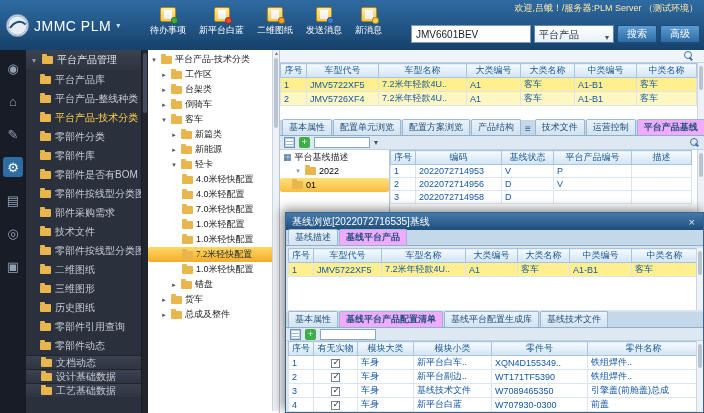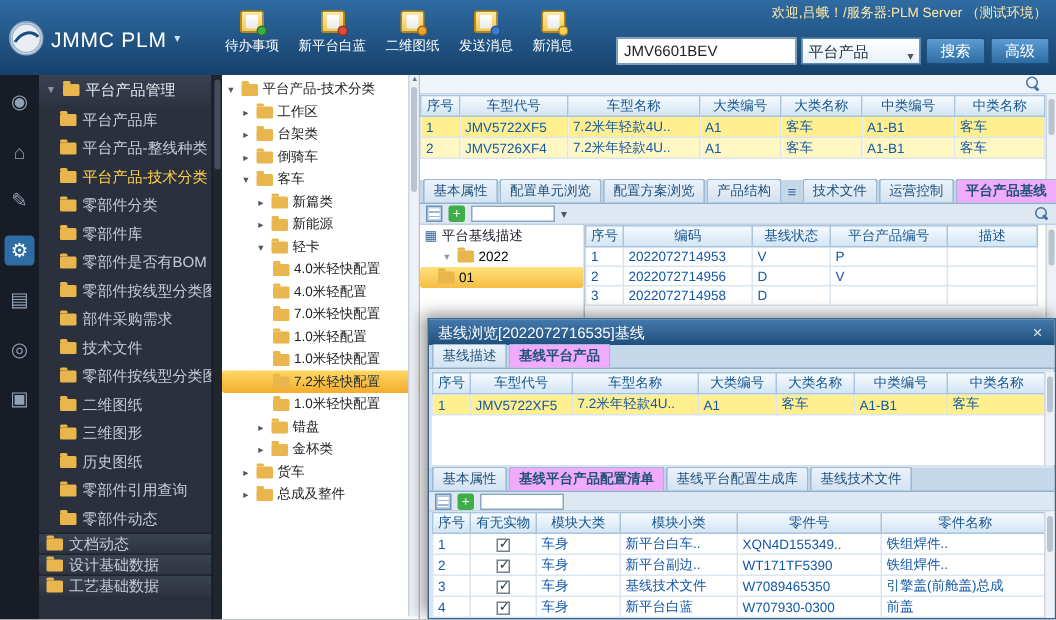--- a/index.html
+++ b/index.html
@@ -41,34 +41,34 @@
   .rail-ic.active { background:#2e6da4; color:#fff; }
 
   
   .nav { position:absolute; left:26px; top:50px; width:122px; height:363px; background:#2b313c;
          color:#c5cbd6; overflow:hidden; z-index:4; }
   .nav-root { height:20px; display:flex; align-items:center; gap:4px; padding:0 4px;
               background:linear-gradient(#3a4150,#2e3440); color:#e2e7ee; }
   .nav-item { height:19px; display:flex; align-items:center; gap:4px; padding-left:14px;
               white-space:nowrap; cursor:pointer; overflow:hidden; }
   .nav-item.sel { color:#ffd24a; }
-  .nav-sec { height:14px; display:flex; align-items:center; gap:4px; padding-left:5px;
+  .nav-sec { height:14px; display:flex; align-items:center; gap:4px; padding-left:15px;
              background:linear-gradient(#3a4150,#2e3440); border-top:1px solid #1f242d; cursor:pointer; }
   .folder { width:11px; height:8px; background:#e8b64c; border-radius:1px; position:relative; flex:0 0 auto; }
   .folder::before { content:""; position:absolute; top:-2px; left:0; width:5px; height:2px;
                     background:#e8b64c; border-radius:1px 1px 0 0; }
   .exp8 { width:8px; font-size:7px; color:#8b94a6; text-align:center; flex:0 0 auto; }
 
   
   .mid { position:absolute; left:148px; top:50px; width:132px; height:363px; background:#fff;
          border-right:1px solid #b9c4cf; color:#222; font-size:9px; overflow:hidden; padding-top:2px; z-index:3; }
   .tnode { height:15px; display:flex; align-items:center; gap:3px; white-space:nowrap; cursor:pointer; overflow:hidden; }
   .tnode .exp8 { color:#556; }
   .d0{padding-left:2px}.d1{padding-left:12px}.d2{padding-left:22px}.d3{padding-left:34px}
-  .tnode.selnode { background:linear-gradient(#ffd863,#f3ac2e); border-radius:2px; color:#1b2733; }
+  .tnode.selnode { background:linear-gradient(#ffd863,#f3ac2e); border-radius:2px; color:#1b2733;font-family:Liberation Serif, serif; }
 
   
   .content { position:absolute; left:280px; top:50px; width:424px; height:363px; background:#d9e4ef; z-index:3; }
   .c-search { position:absolute; top:0; left:0; width:424px; height:13px; background:#eef4fa;
               border-bottom:1px solid #c3d4e4; display:flex; justify-content:flex-end; align-items:center; padding-right:10px; }
   .mag { width:10px; height:10px; position:relative; cursor:pointer; flex:0 0 auto; }
   .mag::before { content:""; position:absolute; width:6px; height:6px; border:1.5px solid #42729f;
                  border-radius:50%; top:0; left:0; }
   .mag::after { content:""; position:absolute; width:4px; height:1.5px; background:#42729f;
                 transform:rotate(45deg); top:6.5px; left:5px; }
@@ -358,25 +358,20 @@
         <span>7.2米轻快配置</span>
       </div>
     <div class="tnode d3">
       <span class="folder"></span>
         <span>1.0米轻快配置</span>
       </div>
     <div class="tnode d2">
       <span class="exp8">▸</span>
         <span class="folder"></span>
         <span>错盘</span>
-      </div>
-    <div class="tnode d2">
-      <span class="exp8">▸</span>
-        <span class="folder"></span>
-        <span>金杯类</span>
       </div>
     <div class="tnode d1">
       <span class="exp8">▸</span>
         <span class="folder"></span>
         <span>货车</span>
       </div>
     <div class="tnode d1">
       <span class="exp8">▸</span>
         <span class="folder"></span>
         <span>总成及整件</span>

